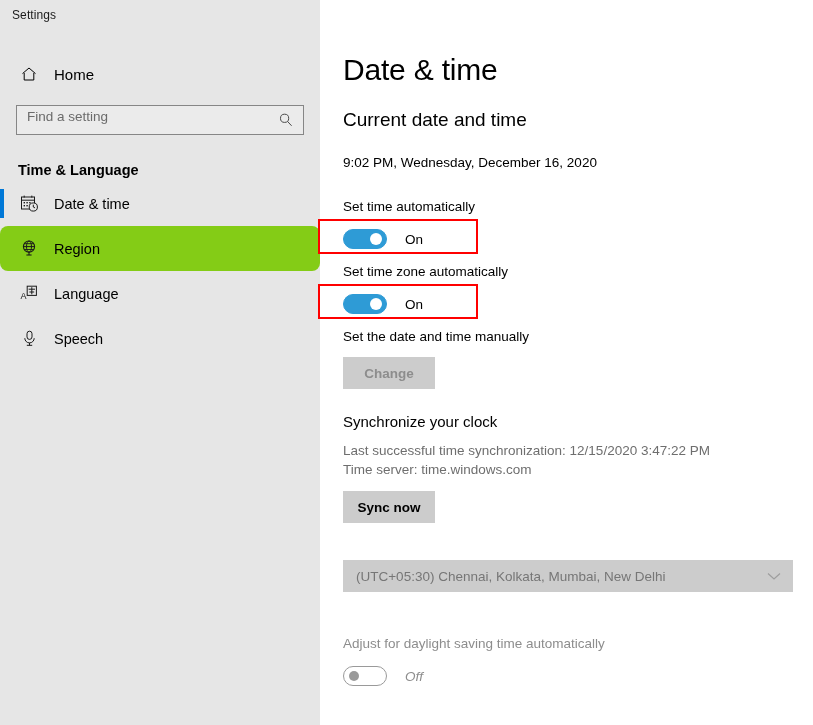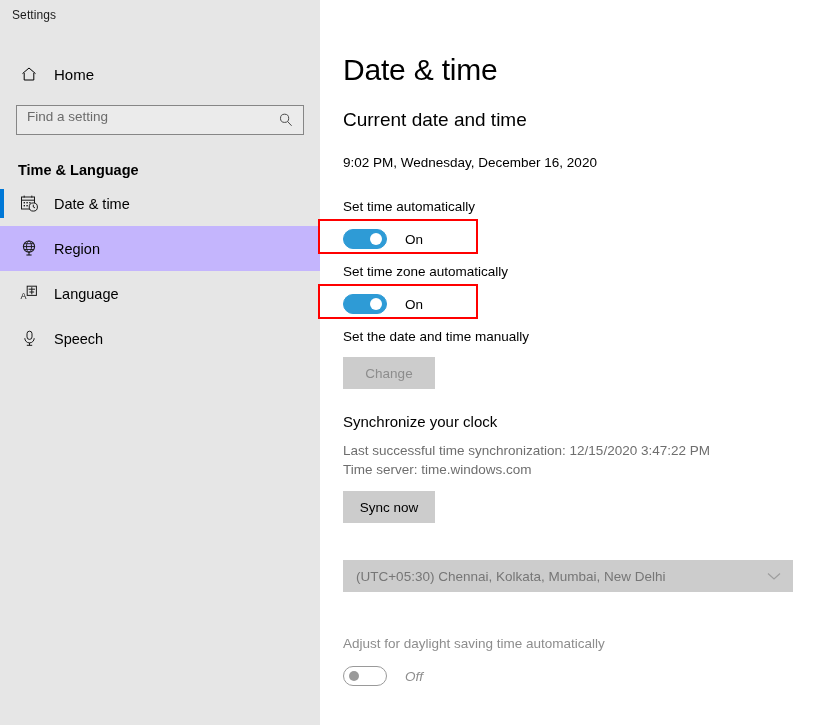--- a/index.html
+++ b/index.html
@@ -104,21 +104,22 @@
   .nav-item {
     position: relative;
     height: 45px;
     display: flex;
     align-items: center;
     padding-left: 18px;
     cursor: default;
     box-sizing: border-box;
   }
   .nav-item.hovered {
-    background: #c4b5fd;
+    background: #84cc16;
+    border-radius: 8px;
   }
   .nav-item .sel-bar {
     position: absolute;
     left: 0;
     top: 8px;
     bottom: 8px;
     width: 4px;
     background: transparent;
   }
   .nav-item.selected .sel-bar {
@@ -228,20 +229,21 @@
     color: #8d8d8d;
   }
   .btn {
     border: none;
     font-family: "Liberation Sans", sans-serif;
     font-size: 13.5px;
     height: 32px;
     min-width: 92px;
     padding: 0 12px;
     box-sizing: border-box;
+    font-weight: bold;
   }
   .btn.disabled {
     background: #cccccc;
     color: #8d8d8d;
   }
   .btn.enabled {
     background: #cccccc;
     color: #000000;
     cursor: pointer;
   }

